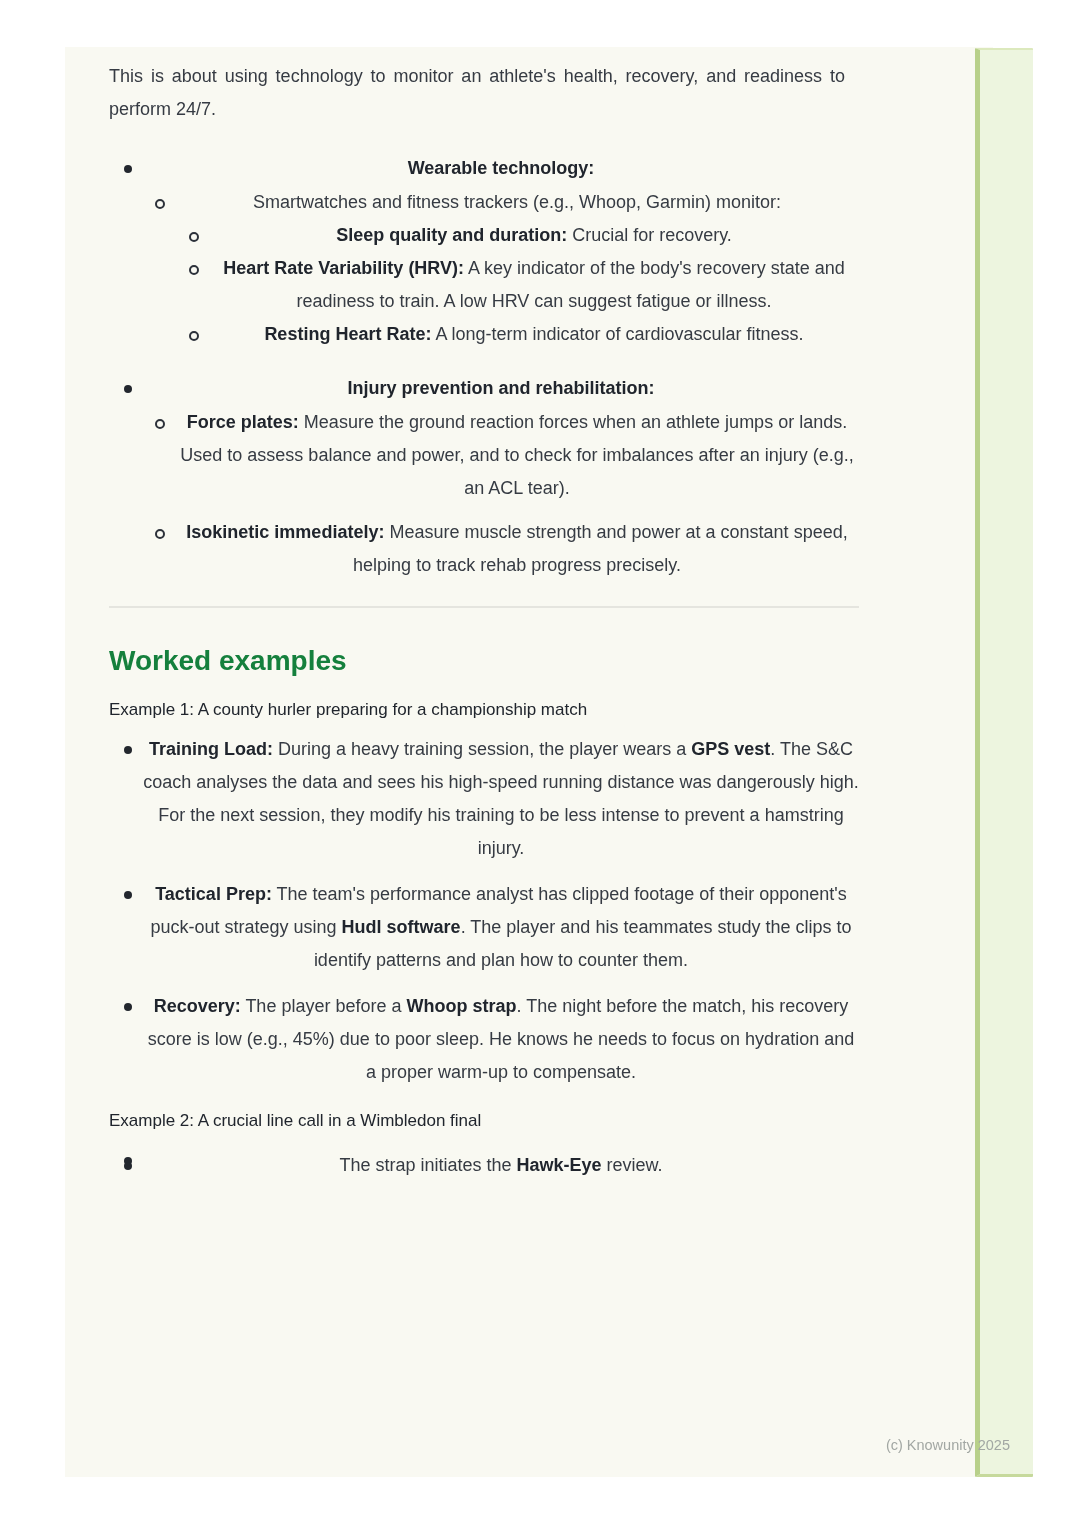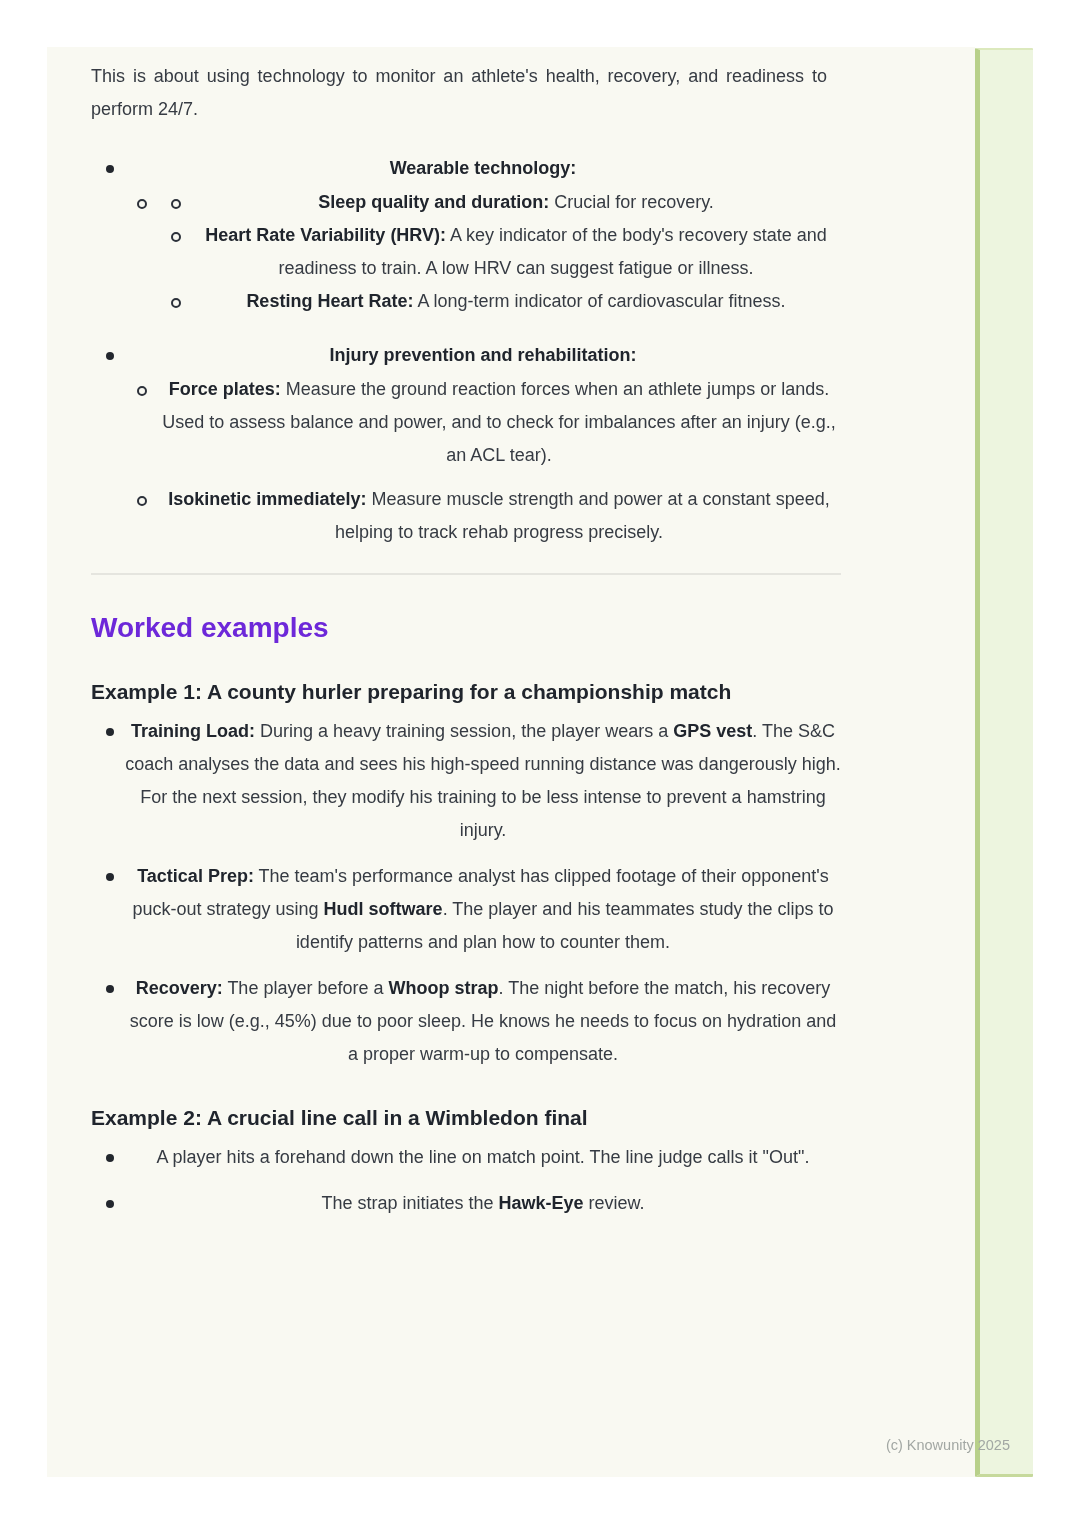--- a/index.html
+++ b/index.html
@@ -4,21 +4,21 @@
 <style>
   html, body { margin:0; padding:0; }
   body {
     width:1080px; height:1528px;
     background:#ffffff;
     font-family:"Liberation Sans", sans-serif;
     position:relative;
     overflow:hidden;
   }
   .card {
-    position:absolute; left:47px; top:47px;
+    position:absolute; left:65px; top:47px;
     width:928px; height:1430px;
     background:#f9f9f2;
   }
   .accent-bar {
     position:absolute; left:975px; top:48px;
     width:53px; height:1424px;
     background:#edf5df;
     border-left:5px solid #b8d08a;
     border-top:2px solid #dce9bd;
     border-bottom:3px solid #c6d99c;
@@ -50,29 +50,29 @@
   .group-injury { margin-top:21px; }
   .divider {
     width:750px; height:2px;
     background:#e5e5df;
     margin-top:24px;
   }
   h1.worked-heading {
     font-size:28px;
     line-height:34px;
     font-weight:bold;
-    color:#6d28d9;
+    color:#15803d;
     margin:36px 0 8px 0;
   }
   h2.example-heading {
-    font-size:21px;
+    font-size:17px;
     line-height:30px;
-    font-weight:bold;
+    font-weight:normal;
     color:#20252d;
-    margin:32px 0 0 0;
+    margin:17px 0 0 0;
   }
   .ex-item { margin-top:13px; }
   .ex-item.first { margin-top:8px; }
   .copyright {
     position:absolute;
     top:1437px; right:70px;
     font-size:14.5px;
     color:#a2a7a3;
     z-index:2;
   }
@@ -84,20 +84,21 @@
   <div class="content">
 
     <p class="intro">This is about using technology to monitor an athlete's health, recovery, and readiness to perform 24/7.</p>
 
     <div class="li l1">
       <span class="marker disc"></span>
       <span class="b">Wearable technology:</span>
     </div>
     <div class="li l2">
       <span class="marker ring"></span>
+      <span>Smartwatches and fitness trackers (e.g., Whoop, Garmin) monitor:</span>
     </div>
     <div class="li l3">
       <span class="marker ring"></span><span class="b">Sleep quality and duration:</span><span> Crucial for recovery.</span>
     </div>
     <div class="li l3">
       <span class="marker ring"></span><span class="b">Heart Rate Variability (HRV):</span><span> A key indicator of the body's recovery state and readiness to train. A low HRV can suggest fatigue or illness.</span>
     </div>
     <div class="li l3">
       <span class="marker ring"></span><span class="b">Resting Heart Rate:</span><span> A long-term indicator of cardiovascular fitness.</span>
     </div>
@@ -125,21 +126,21 @@
     <div class="li l1 ex-item">
       <span class="marker disc"></span><span class="b">Tactical Prep:</span><span> The team's performance analyst has clipped footage of their opponent's puck-out strategy using </span><span class="b">Hudl software</span><span>. The player and his teammates study the clips to identify patterns and plan how to counter them.</span>
     </div>
     <div class="li l1 ex-item">
       <span class="marker disc"></span><span class="b">Recovery:</span><span> The player before a </span><span class="b">Whoop strap</span><span>. The night before the match, his recovery score is low (e.g., 45%) due to poor sleep. He knows he needs to focus on hydration and a proper warm-up to compensate.</span>
     </div>
 
     <h2 class="example-heading">Example 2: A crucial line call in a Wimbledon final</h2>
 
     <div class="li l1 ex-item first">
-      <span class="marker disc"></span><span>A player hits a forehand down the line on match point. The line judge calls it "Out".</span>
+      <span class="marker disc"></span>
     </div>
     <div class="li l1 ex-item">
       <span class="marker disc"></span><span>The strap initiates the </span><span class="b">Hawk-Eye</span><span> review.</span>
     </div>
 
   </div>
 </div>
 
 <div class="accent-bar"></div>
 

